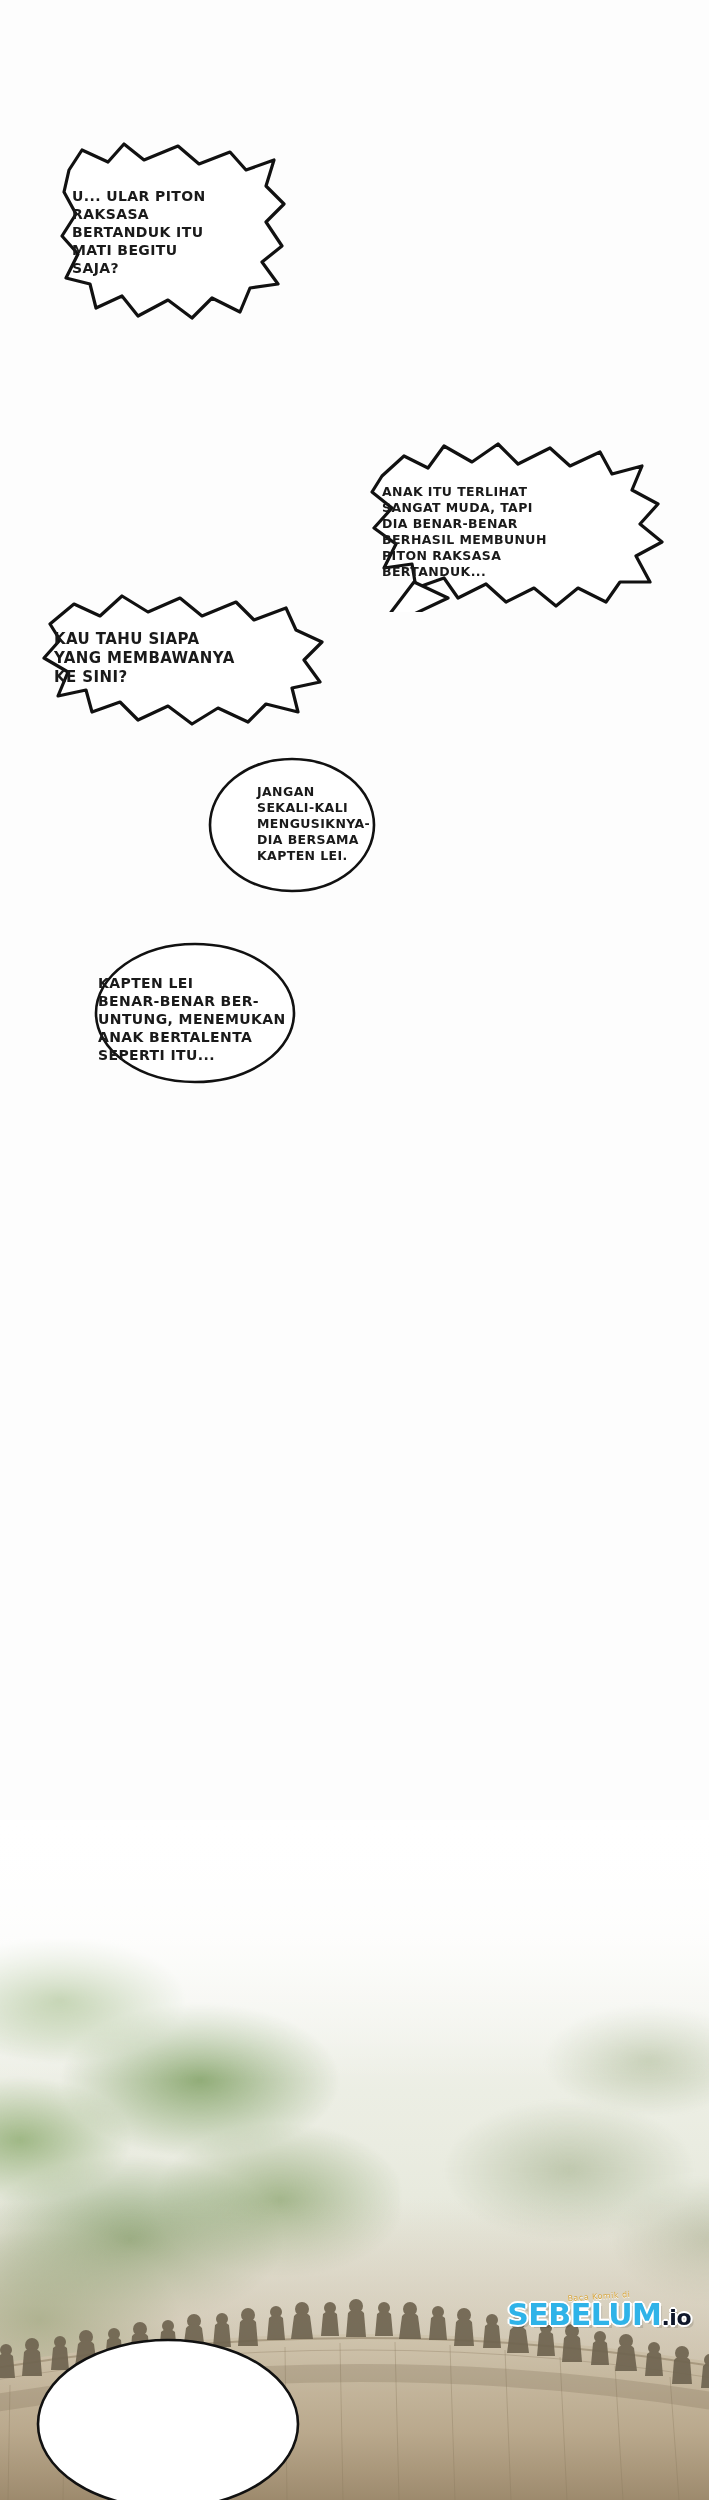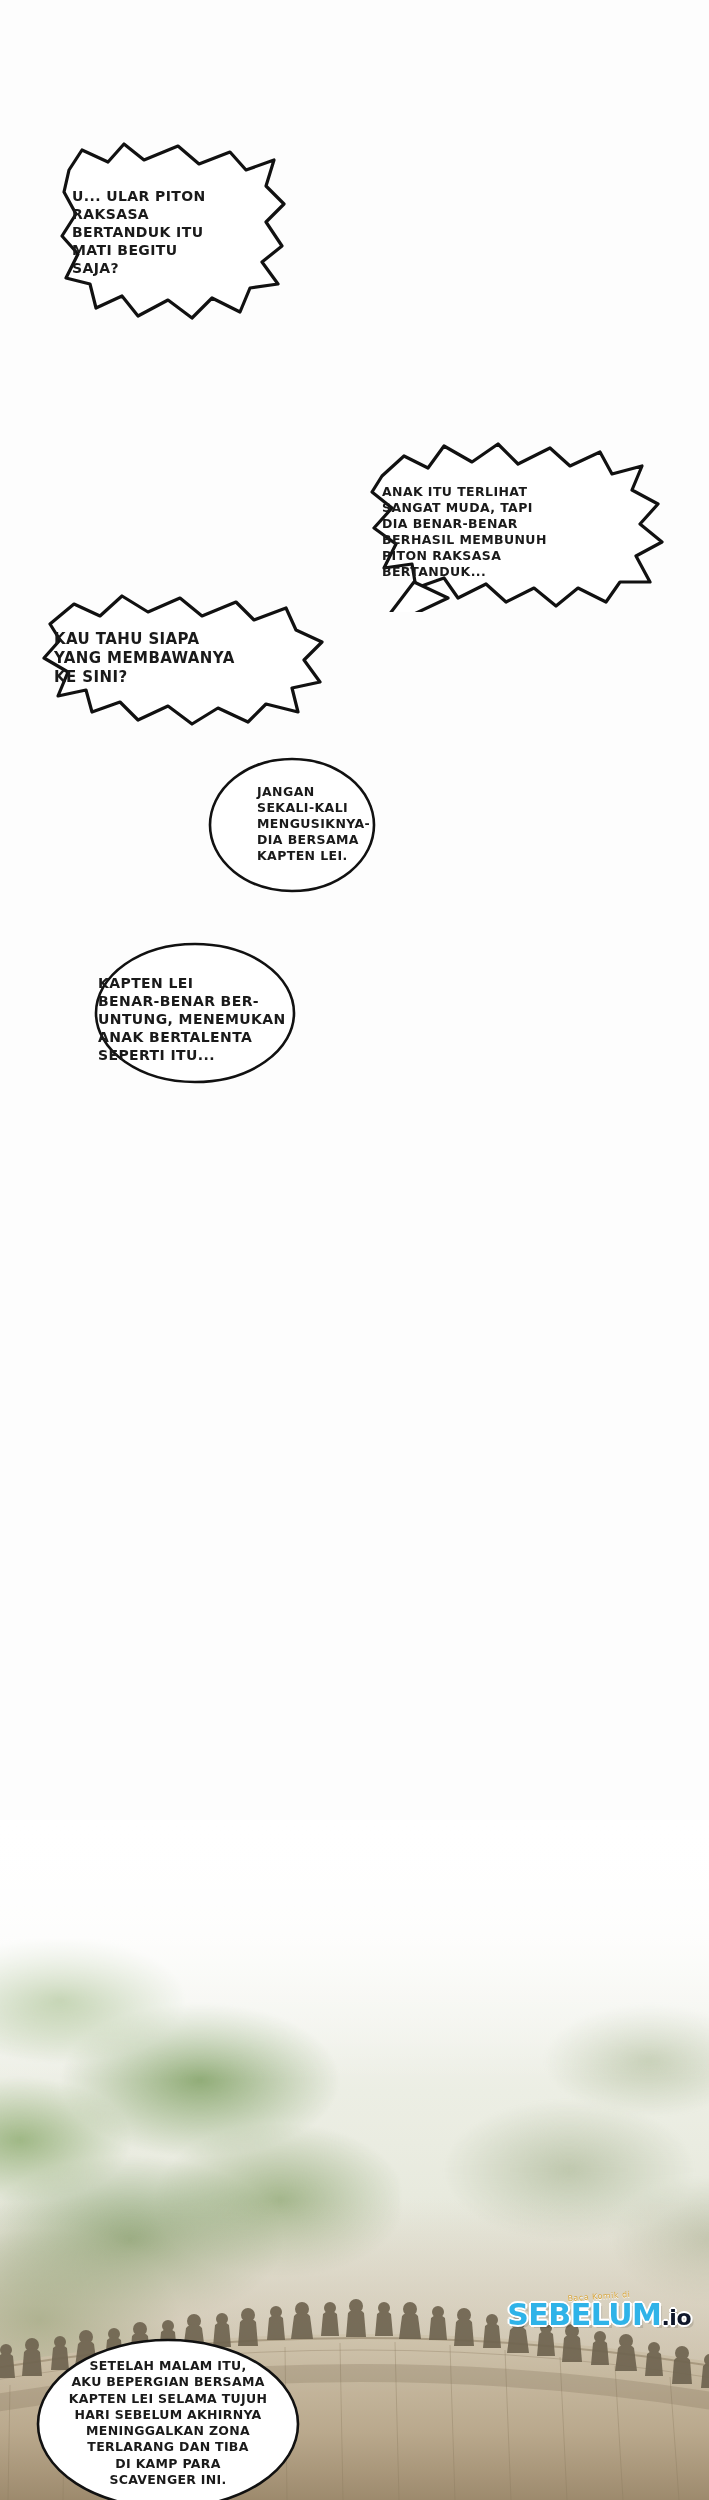--- a/index.html
+++ b/index.html
@@ -386,22 +386,14 @@
     <div class="logo-main">
       <span>SEBELUM</span><span class="logo-io">.io</span>
     </div>
   </div>
 
   <div class="oval" style="left:34px; top:2336px;">
     <svg width="268" height="176" viewBox="0 0 268 176">
       <ellipse cx="134" cy="88" rx="130" ry="84" fill="#ffffff" stroke="#111111" stroke-width="2.6"></ellipse>
     </svg>
   </div>
-  <div class="narr-text" style="left:44px; top:2358px; width:248px;">SETELAH MALAM ITU,
-AKU BEPERGIAN BERSAMA
-KAPTEN LEI SELAMA TUJUH
-HARI SEBELUM AKHIRNYA
-MENINGGALKAN ZONA
-TERLARANG DAN TIBA
-DI KAMP PARA
-SCAVENGER INI.</div>
 
 </div>
 
 </body></html>

